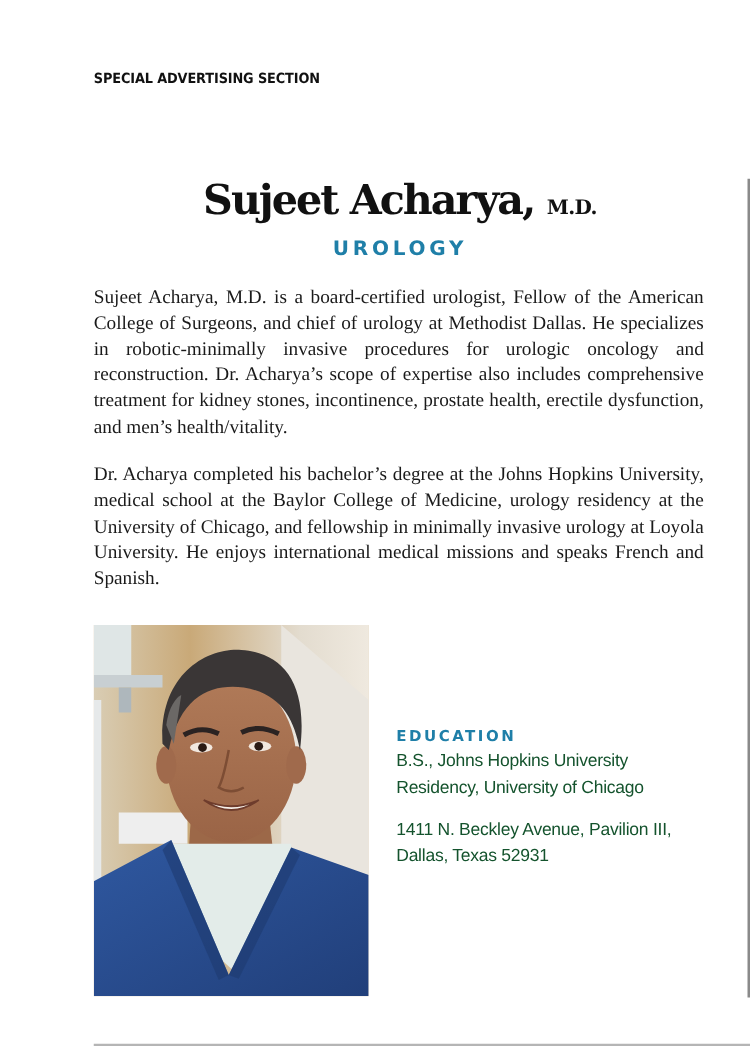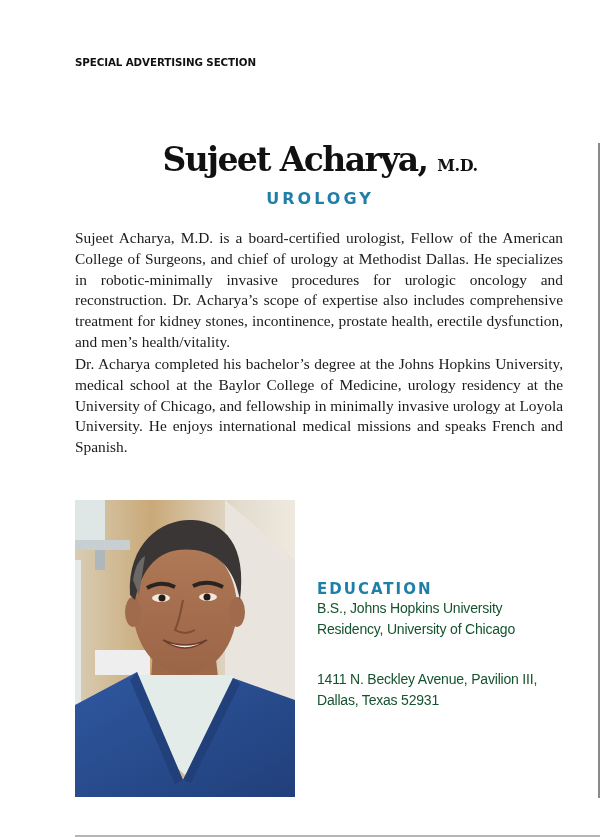--- a/index.html
+++ b/index.html
@@ -32,37 +32,37 @@
       margin-top: 3px; font-family: "DejaVu Sans", sans-serif; font-weight: bold;
       font-size: 16px; letter-spacing: 3px; color: #1f7fa8;
     }
 
     .bio {
       position: absolute; left: 75px; width: 488px;
       font-family: Liberation Serif, serif; font-size: 15.4px; line-height: 20.8px;
       text-align: justify; color: #1a1a1a;
     }
     .bio-1 { top: 228px; }
-    .bio-2 { top: 354px; }
+    .bio-2 { top: 370px; }
 
     .photo {
       position: absolute; left: 75px; top: 500px; width: 220px; height: 297px;
       overflow: hidden; background: #e7dcc8;
     }
 
     .info { position: absolute; left: 317px; top: 580px; width: 260px; }
     .edu-heading {
-      font-family: "DejaVu Sans", sans-serif; font-weight: bold; font-size: 15px;
+      font-family: "DejaVu Sans", sans-serif; font-weight: bold; font-size: 12px;
       letter-spacing: 2px; color: #1f7fa8; line-height: 18px;
     }
     .info-line {
       font-family: "Liberation Sans", sans-serif; font-size: 14px; line-height: 21px;
       color: #14532d; letter-spacing: -0.2px;
     }
-    .contact { margin-top: 29px; }
+    .contact { margin-top: 13px; }
   </style>
 </head>
 <body>
 
 <div class="section-label">SPECIAL ADVERTISING SECTION</div>
 
 <div class="right-rule"></div>
 
 <div class="title-block">
   <div class="doctor-name">

